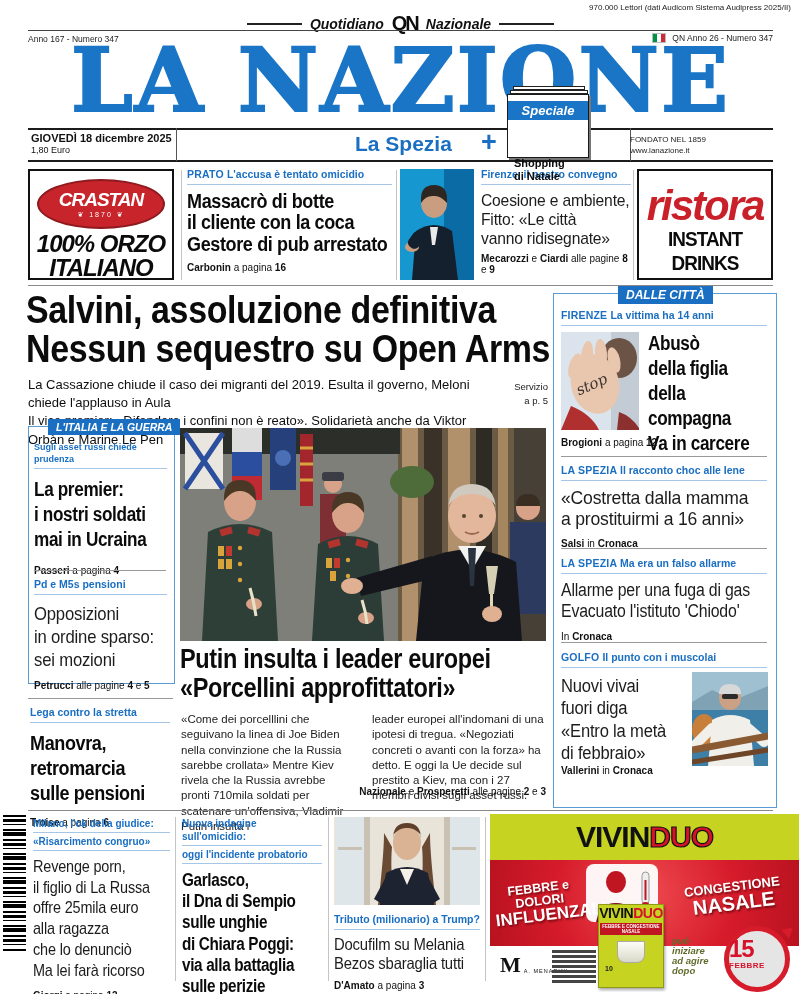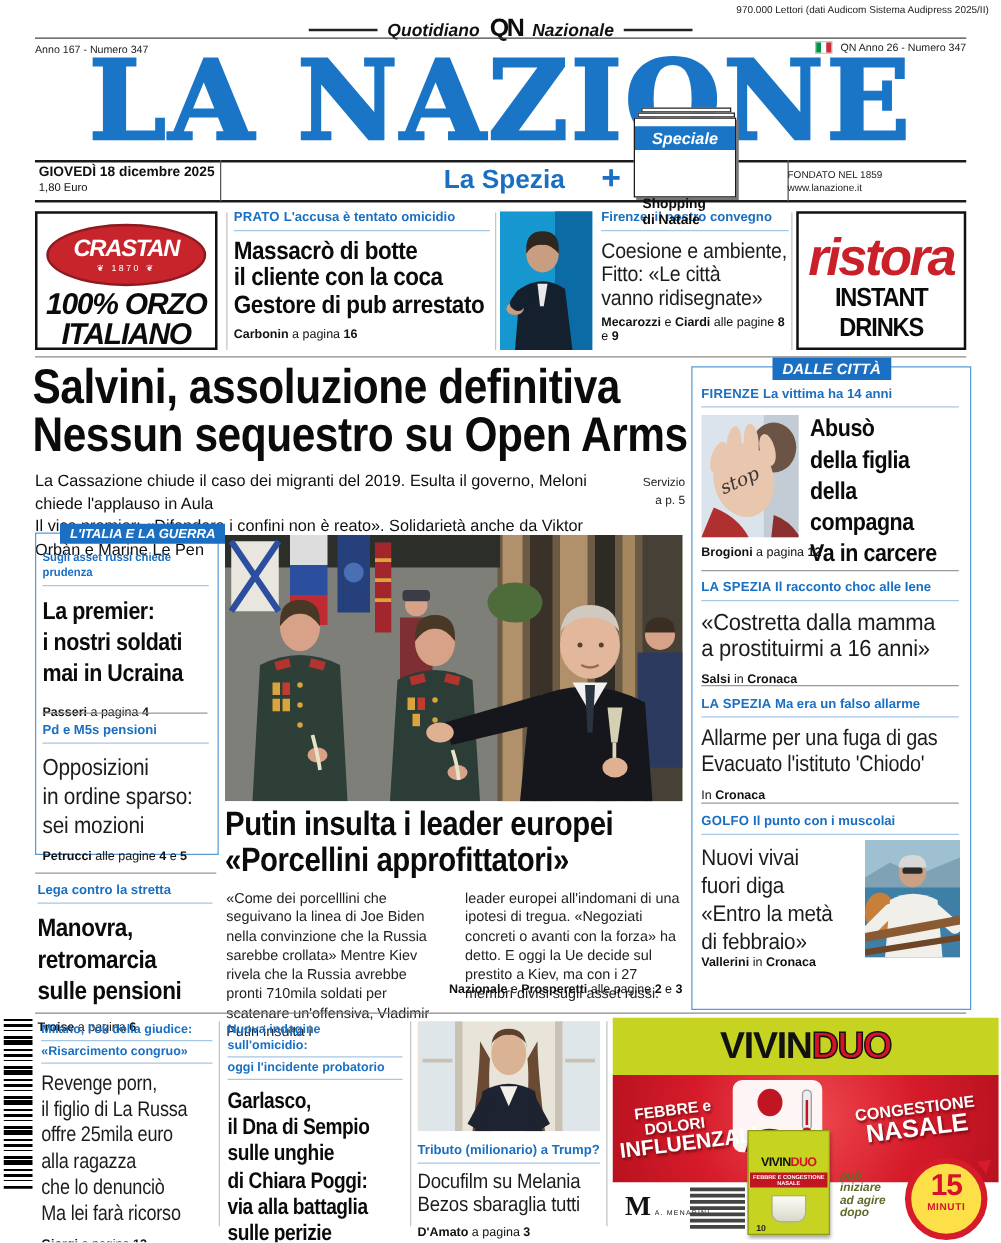--- a/index.html
+++ b/index.html
@@ -54,29 +54,29 @@
           background:radial-gradient(circle at 50% 40%, #ef4b50 0%, #d61b2b 55%, #b8121f 100%);}
   .vv-left,.vv-right{position:absolute;color:#fff;font-weight:bold;line-height:1;
           text-shadow:1px 2px 2px #7a0d14;transform:rotate(-7deg);}
   .vv-left{left:4px;top:22px;width:92px;text-align:center;}
   .vv-right{right:6px;top:20px;width:120px;text-align:center;}
   .vv-fig{position:absolute;left:96px;top:4px;}
   .vv-bottom{position:absolute;top:132px;left:0;width:100%;height:46px;background:#fff;}
   .legal i{display:block;height:3px;background:#444;margin:2px 0;}
   .pack{position:absolute;left:108px;top:90px;width:64px;height:82px;background:#c6d320;
         border:1px solid #8f9a17;box-shadow:1px 2px 3px rgba(0,0,0,.35);text-align:center;z-index:5;}
-  .pack .plogo{font-weight:bold;font-size:10px;letter-spacing:-.5px;margin-top:20px;}
+  .pack .plogo{font-weight:bold;font-size:14px;letter-spacing:-.5px;margin-top:0;}
   .pack .plogo .r{color:#d6122a;}
   .pack .pband{background:#c01622;color:#fff;font-size:4.5px;font-weight:bold;padding:1px 0;margin:2px 1px;}
   .pack .cup{width:26px;height:20px;background:linear-gradient(#fdfdf8,#d8d8c8);border-radius:0 0 8px 8px;margin:6px auto 0;border:1px solid #aaa;}
   .pack .pnum{font-size:7px;font-weight:bold;color:#222;text-align:left;margin:2px 0 0 6px;}
   .claim15{position:absolute;left:182px;top:122px;width:46px;color:#5f6b2a;font-style:italic;
            font-weight:bold;font-size:9.5px;line-height:1.05;z-index:5;}
   .badge{position:absolute;left:234px;top:112px;width:56px;height:56px;border-radius:50%;
-         border:5px solid #d61b2b;background:#fde047;text-align:center;z-index:5;}
+         border:5px solid #d61b2b;background:#e5e5e5;text-align:left;z-index:5;}
   .badge .n{font-size:24px;font-weight:bold;color:#d6122a;line-height:1;margin-top:6px;letter-spacing:-1px;}
   .badge .u{font-size:8px;font-weight:bold;color:#d6122a;letter-spacing:.5px;}
   .badge:before{content:"";position:absolute;right:-9px;top:-6px;width:0;height:0;
          border-left:10px solid #d61b2b;border-top:6px solid transparent;border-bottom:6px solid transparent;
          transform:rotate(-40deg);}
   .men{display:flex;align-items:flex-end;gap:3px;}
   .men .mM{font-family:"Liberation Serif",serif;font-weight:bold;font-size:22px;line-height:.8;color:#111;}
   .men .mT{font-size:5.5px;letter-spacing:1px;color:#111;}
   .barcode{background:repeating-linear-gradient(180deg,#000 0 2px,#fff 2px 4px,#000 4px 7px,#fff 7px 9px,#000 9px 10px,#fff 10px 14px,#000 14px 16px,#fff 16px 17px,#000 17px 21px,#fff 21px 24px);}
 </style>
@@ -468,17 +468,17 @@
       <div class="pband">FEBBRE E CONGESTIONE NASALE</div>
       <div class="cup"></div>
       <div class="pnum">10</div>
     </div>
     <div class="claim15 pre">può
 iniziare
 ad agire
 dopo</div>
     <div class="badge">
       <div class="n">15</div>
-      <div class="u">MINUTI</div>
+      <div class="u">FEBBRE</div>
     </div>
   </div>
 
 </div>
 
 </body></html>

